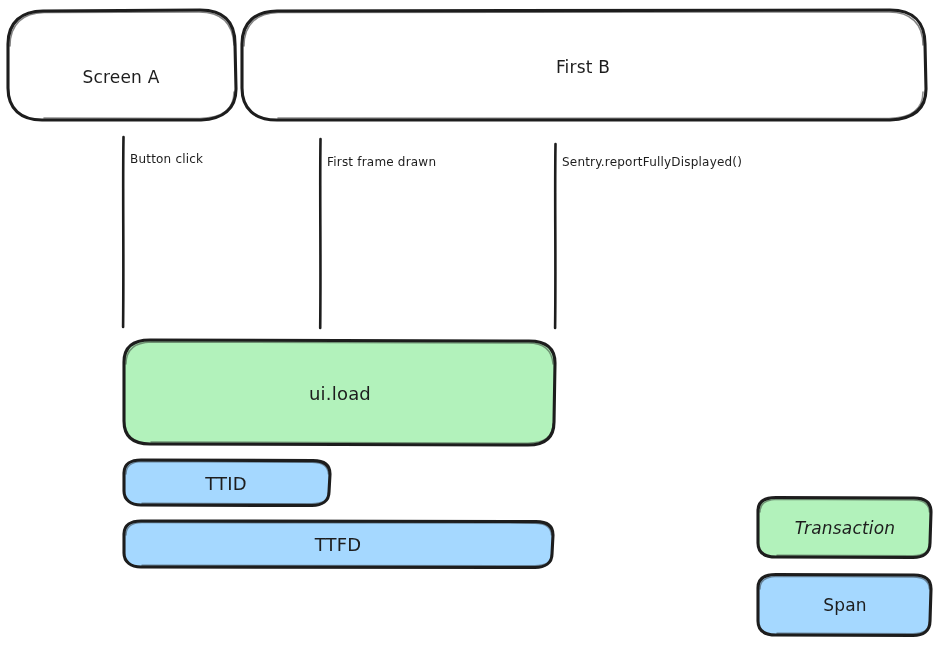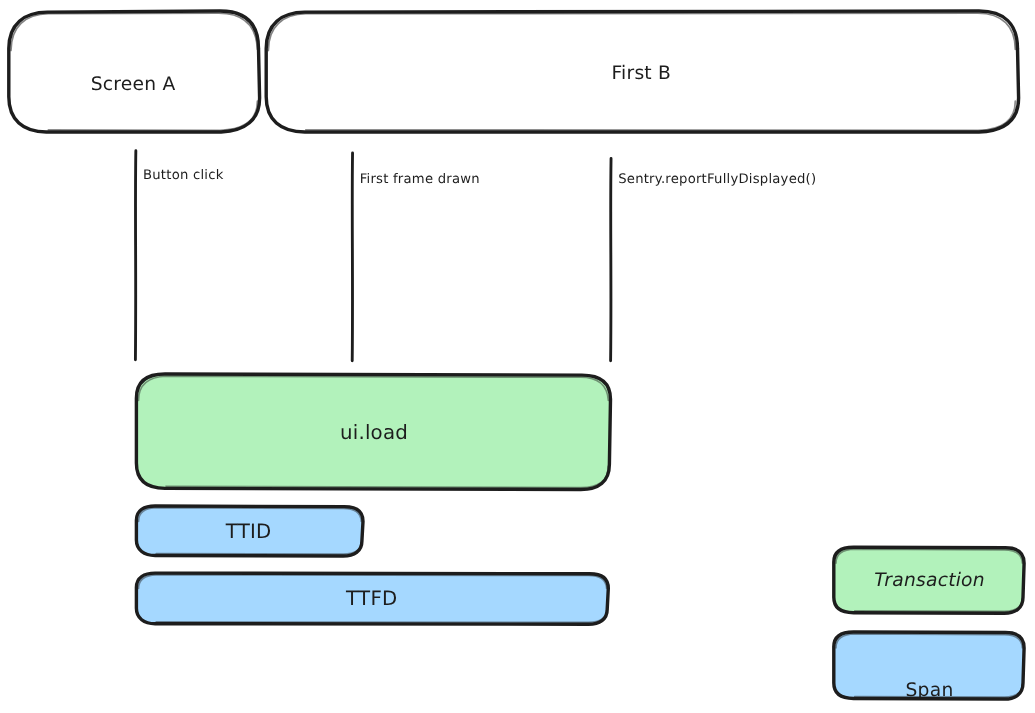--- a/index.html
+++ b/index.html
@@ -145,15 +145,15 @@
   <div class="txt tick-label" style="left:562px; top:155px;">Sentry.reportFullyDisplayed()</div>
 
   <div class="txt bar-label centered" style="left:340px; top:383px;">ui.load</div>
 
   <div class="txt bar-label centered" style="left:226px; top:473px;">TTID</div>
 
   <div class="txt bar-label centered" style="left:338px; top:534px;">TTFD</div>
 
   <div class="txt legend-label centered" style="left:845px; top:518px;font-style:italic;">Transaction</div>
 
-  <div class="txt legend-label centered" style="left:845px; top:618px;">Span</div>
+  <div class="txt legend-label centered" style="left:845px; top:595px;">Span</div>
 
 </div>
 
 </body></html>

